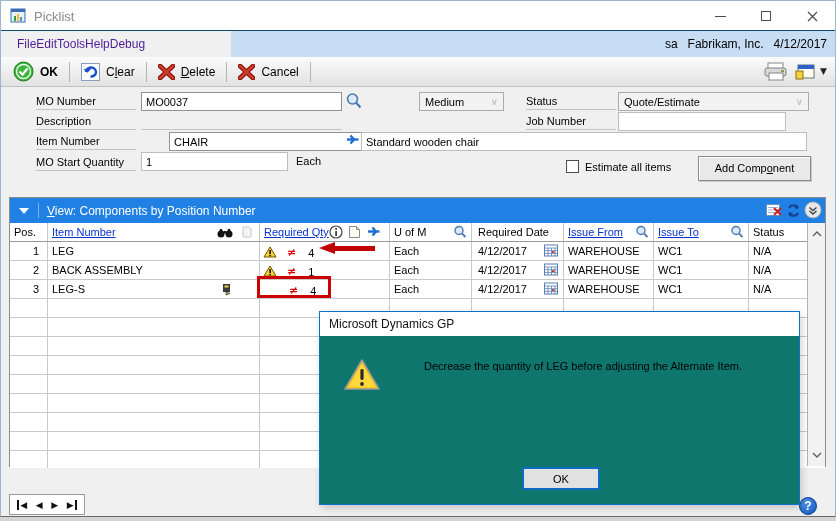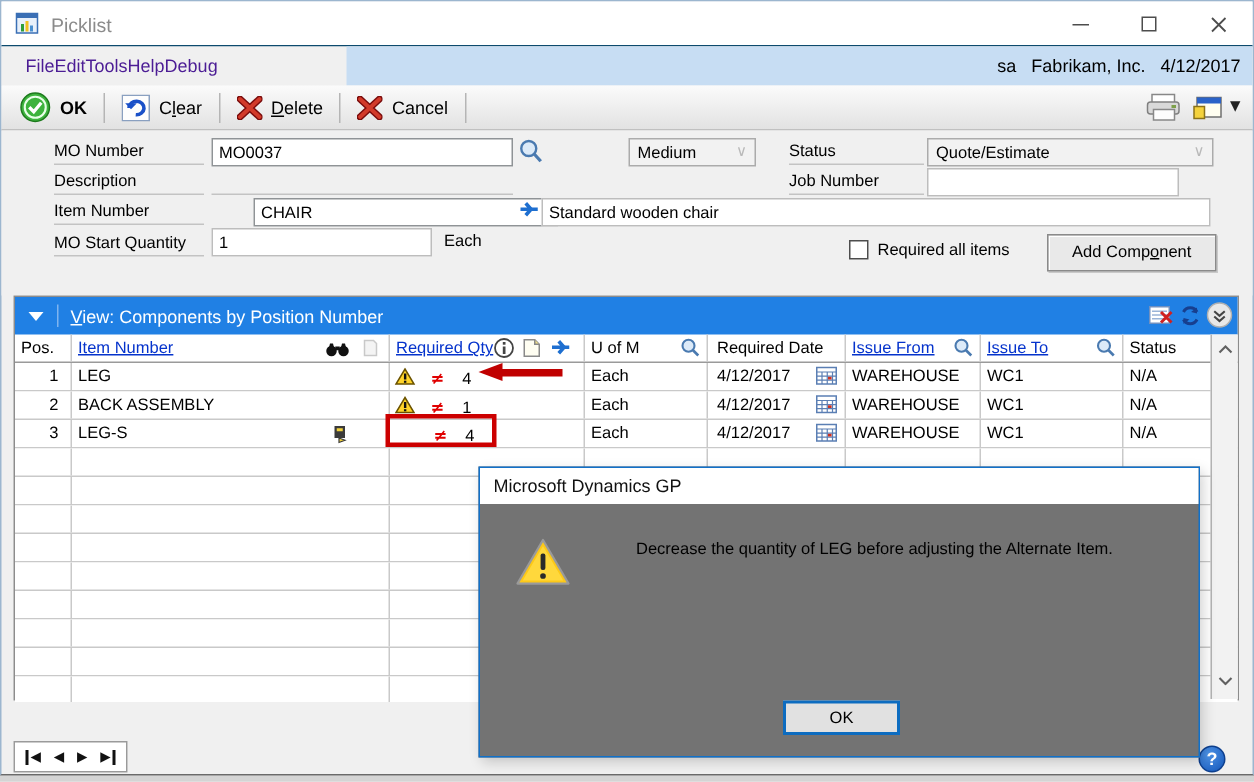--- a/index.html
+++ b/index.html
@@ -72,21 +72,21 @@
   .sc-arrow { position:absolute; left:4px; }
 
   
   .navbox { position:absolute; left:8px; top:493px; width:76px; height:21px; background:#fff; border:1px solid #9a9a9a; display:flex; align-items:center; justify-content:space-around; padding:0 3px; }
   .nav-glyph { font-family:"DejaVu Sans",sans-serif; font-size:9px; color:#111; display:flex; align-items:center; }
   .nav-bar-l { border-left:2px solid #111; padding-left:1px; }
   .nav-bar-r { border-right:2px solid #111; padding-right:1px; }
   .help-btn { position:absolute; left:798px; top:496px; width:18px; height:18px; border-radius:50%; background:radial-gradient(circle at 35% 30%, #4e94e8, #1355b8); border:1px solid #0d3f8e; color:#fff; font-weight:bold; font-size:12px; text-align:center; line-height:16px; }
 
   
-  .dialog { position:absolute; left:318px; top:310px; width:481px; height:194px; background:#737373; border:1px solid #1070c9; box-shadow:2px 3px 8px rgba(0,0,0,0.18); z-index:10; }
+  .dialog { position:absolute; left:318px; top:310px; width:481px; height:194px; background:#0f766e; border:1px solid #1070c9; box-shadow:2px 3px 8px rgba(0,0,0,0.18); z-index:10; }
   .dlg-title { height:24px; background:#fff; padding:5px 0 0 9px; font-size:12px; color:#111; }
   .dlg-warn { position:absolute; left:23px; top:46px; }
   .dlg-msg { position:absolute; left:104px; top:48px; font-size:11px; white-space:nowrap; }
   .dlg-ok { position:absolute; left:202px; top:155px; width:78px; height:23px; background:#e1e1e1; border:2px solid #0d6cc0; text-align:center; padding-top:4px; font-size:11px; }
 
   
   .anno-box { position:absolute; left:256px; top:275px; width:74px; height:22px; border:3px solid #cc0000; z-index:20; }
   .anno-arrow { position:absolute; left:318px; top:241px; width:56px; height:13px; z-index:20; }
   .anno-arrow .head { position:absolute; left:0; top:0; width:0; height:0; border-top:6.5px solid transparent; border-bottom:6.5px solid transparent; border-right:16px solid #c00000; }
   .anno-arrow .tail { position:absolute; left:14px; top:4px; width:42px; height:5px; background:#c00000; }
@@ -213,21 +213,21 @@
           <path d="M7 6.5 L12.5 6.5" stroke="#1e6fd0" stroke-width="2.4"></path>
         </svg>
     </span>
     <div class="field ro" style="left:360px; top:45px; width:446px;">Standard wooden chair</div>
 
     <div class="plabel" style="left:35px; top:67px; width:100px;">MO Start Quantity</div>
     <div class="field ro" style="left:140px; top:65px; width:147px;">1</div>
     <div class="stext" style="left:295px; top:68px;">Each</div>
 
     <div class="checkbox" style="left:565px; top:73px;"></div>
-    <div class="stext" style="left:584px; top:74px;">Required all items</div>
+    <div class="stext" style="left:584px; top:74px;">Estimate all items</div>
     <div class="gp-btn" style="left:697px; top:69px; width:113px; height:25px; padding-top:5px;"><span>Add Comp</span><span class="u">o</span><span>nent</span></div>
   </div>
 
   <div class="grid">
     <div class="viewbar">
       <span class="vb-tri"></span>
       <span class="vb-sep"></span>
       <span class="vb-label"><span class="u">V</span><span>iew: Components by Position Number</span></span>
       <div class="vb-icons">
         <svg width="17" height="14">

